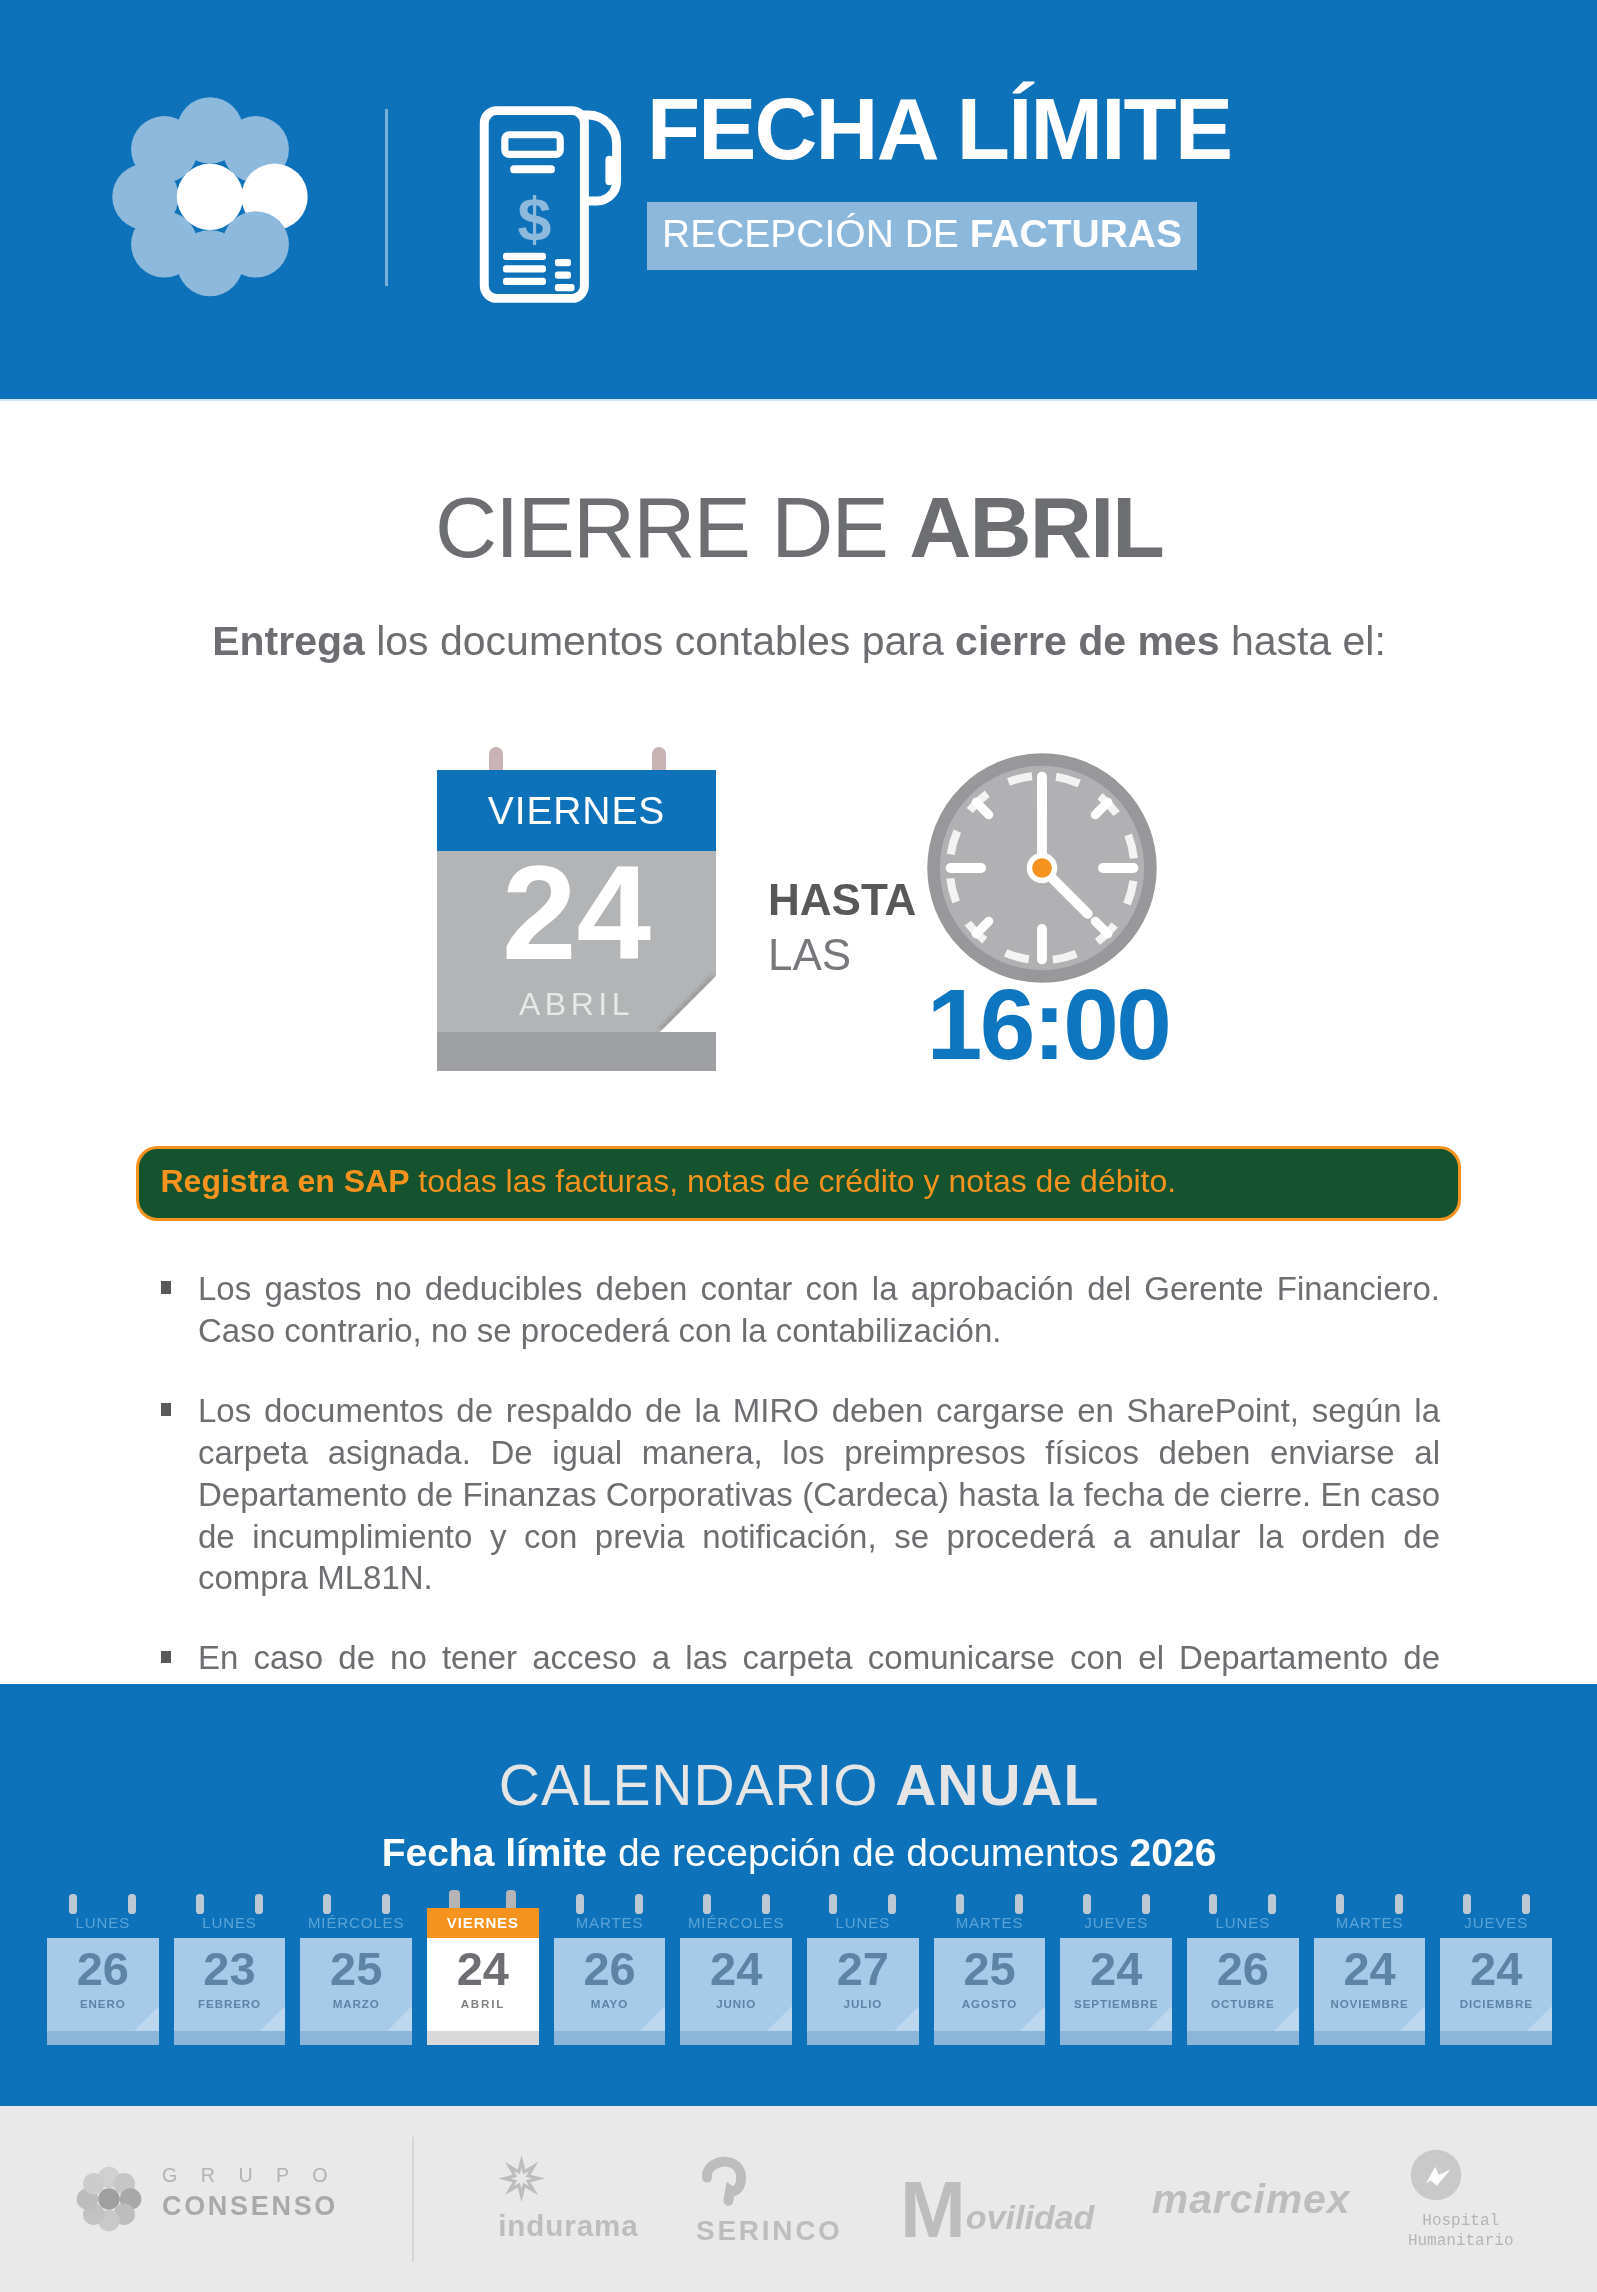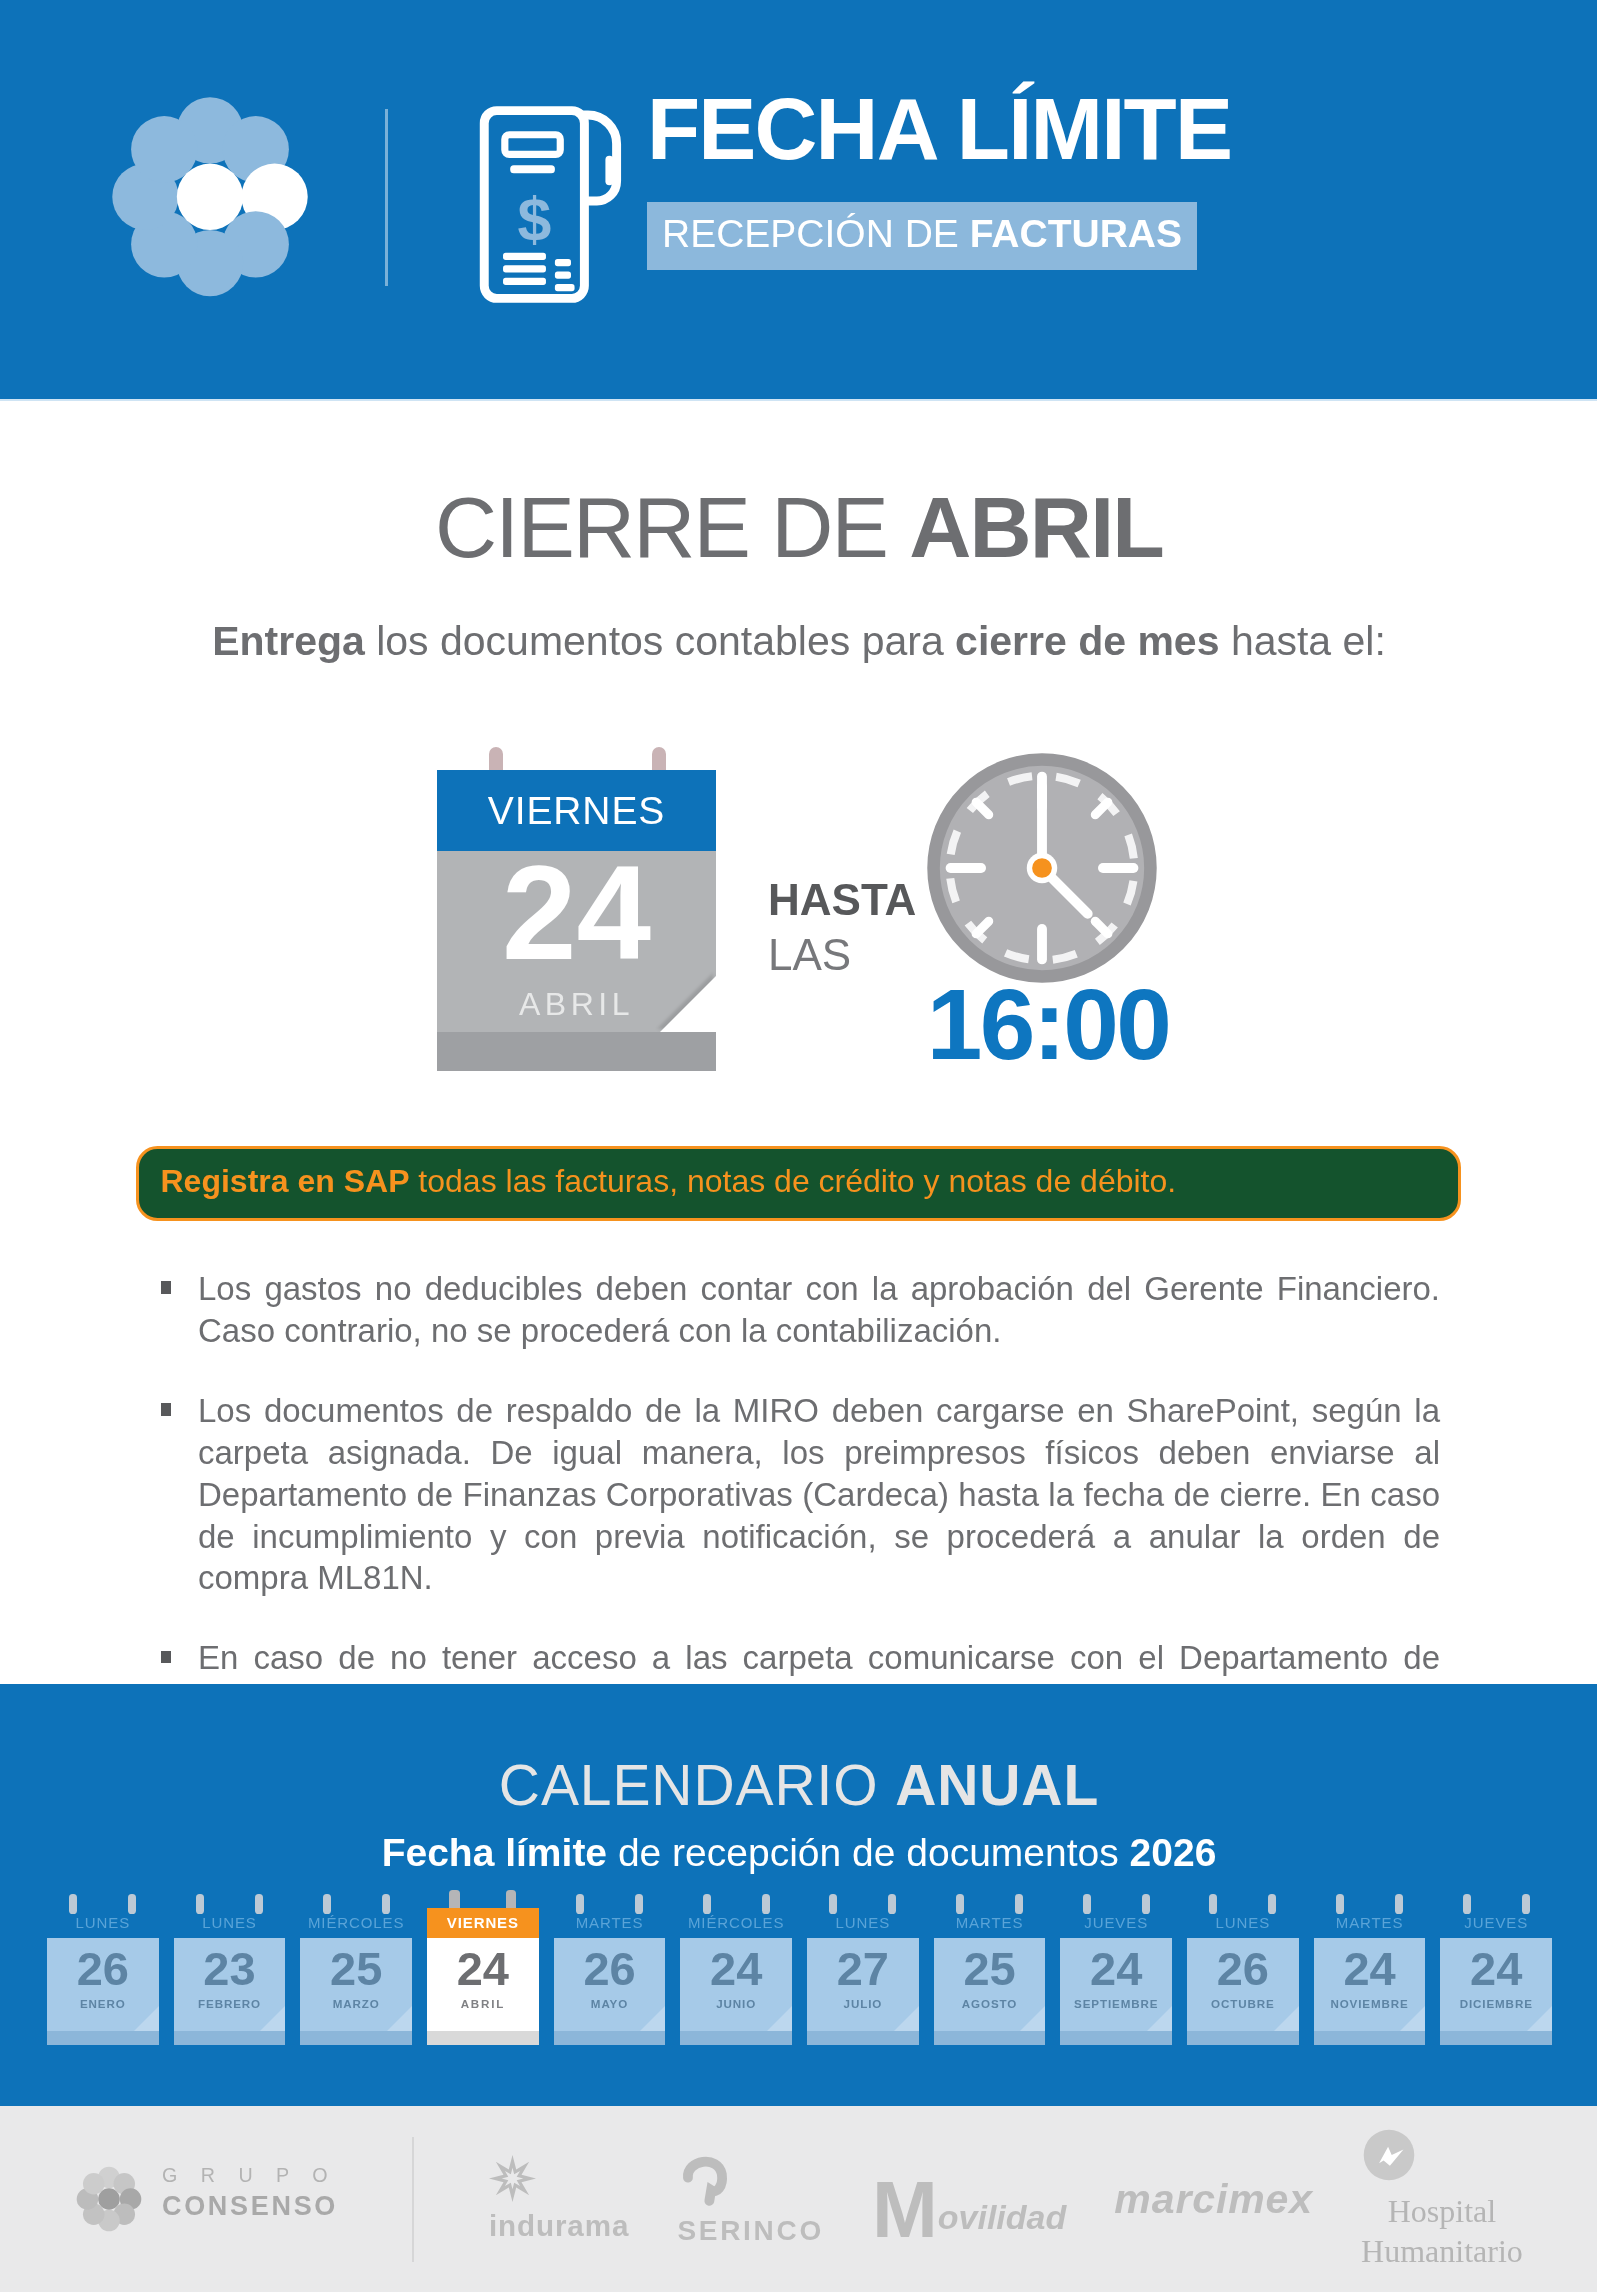--- a/index.html
+++ b/index.html
@@ -117,21 +117,21 @@
   .gc-text .l1 { font-size:19.7px; letter-spacing:9px; color:#b3b3b3; }
   .gc-text .l2 { font-size:27px; font-weight:700; letter-spacing:2.7px; color:#a9a9a9;
                  margin-top:3.6px; }
   .ind-text { font-size:29.6px; font-weight:700; color:#bdbdbd; letter-spacing:0.9px; }
   .ser-text { font-size:28px; font-weight:700; color:#bdbdbd; letter-spacing:2.7px; }
   .mov { display:flex; align-items:flex-end; color:#bdbdbd; }
   .mov .mi { font-size:79px; font-weight:700; line-height:.78; }
   .mov .mr { font-size:34px; font-weight:700; font-style:italic; padding-bottom:3.6px;margin-top:41px; }
   .marc { font-size:41px; font-weight:700; font-style:italic; color:#bdbdbd;
           letter-spacing:0.9px; }
-  .hosp-text { font-family:Liberation Serif, serif; font-size:32px; color:#b5b5b5;
+  .hosp-text { font-family:Liberation Mono, monospace; font-size:16px; color:#b5b5b5;
                text-align:center; line-height:1.25; }
 </style>
 </head>
 <body>
 
 <div class="page">
 
   <header class="hdr">
     <svg class="brand-svg" width="208" height="208" viewBox="0 0 232 232">
       <circle cx="116" cy="44" r="37" fill="#8db9dd"></circle>

